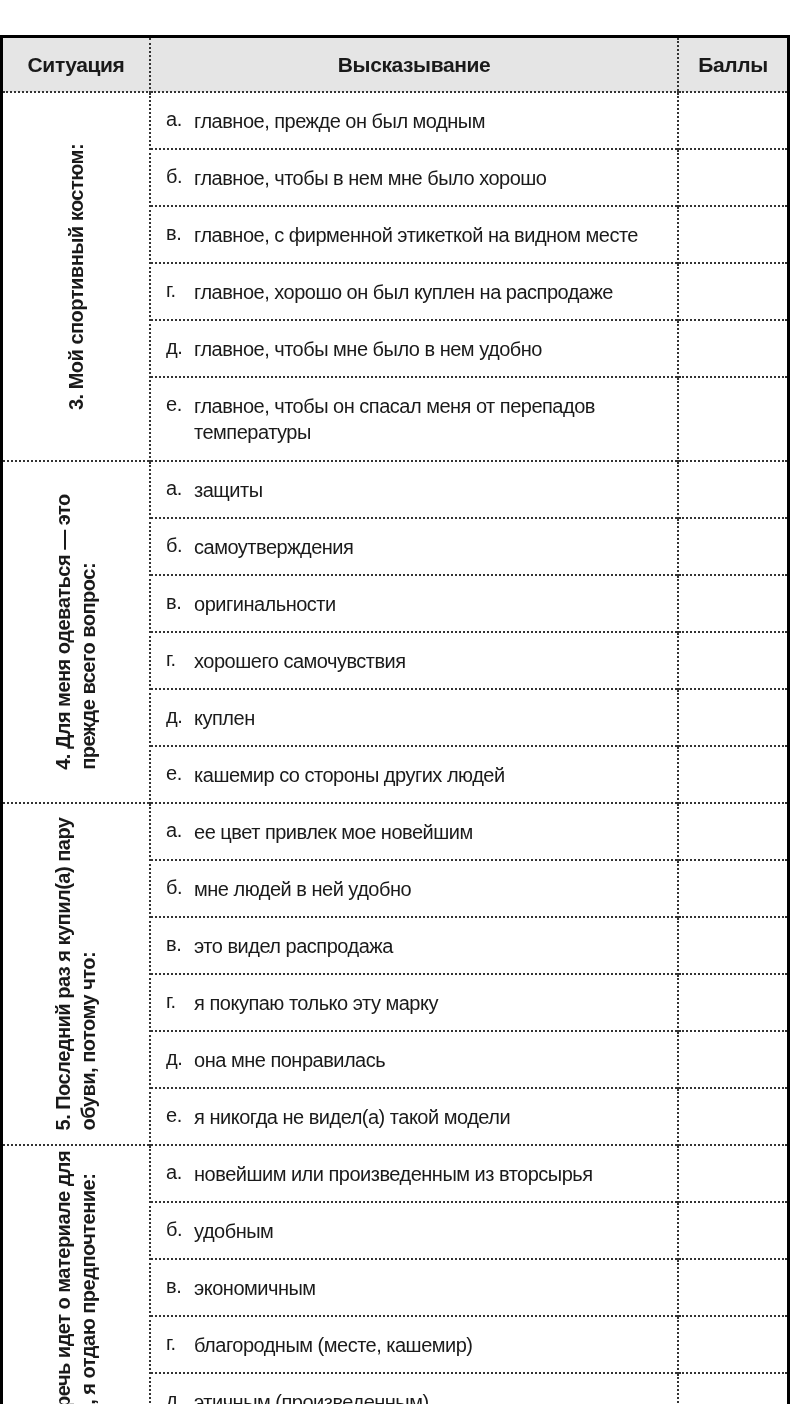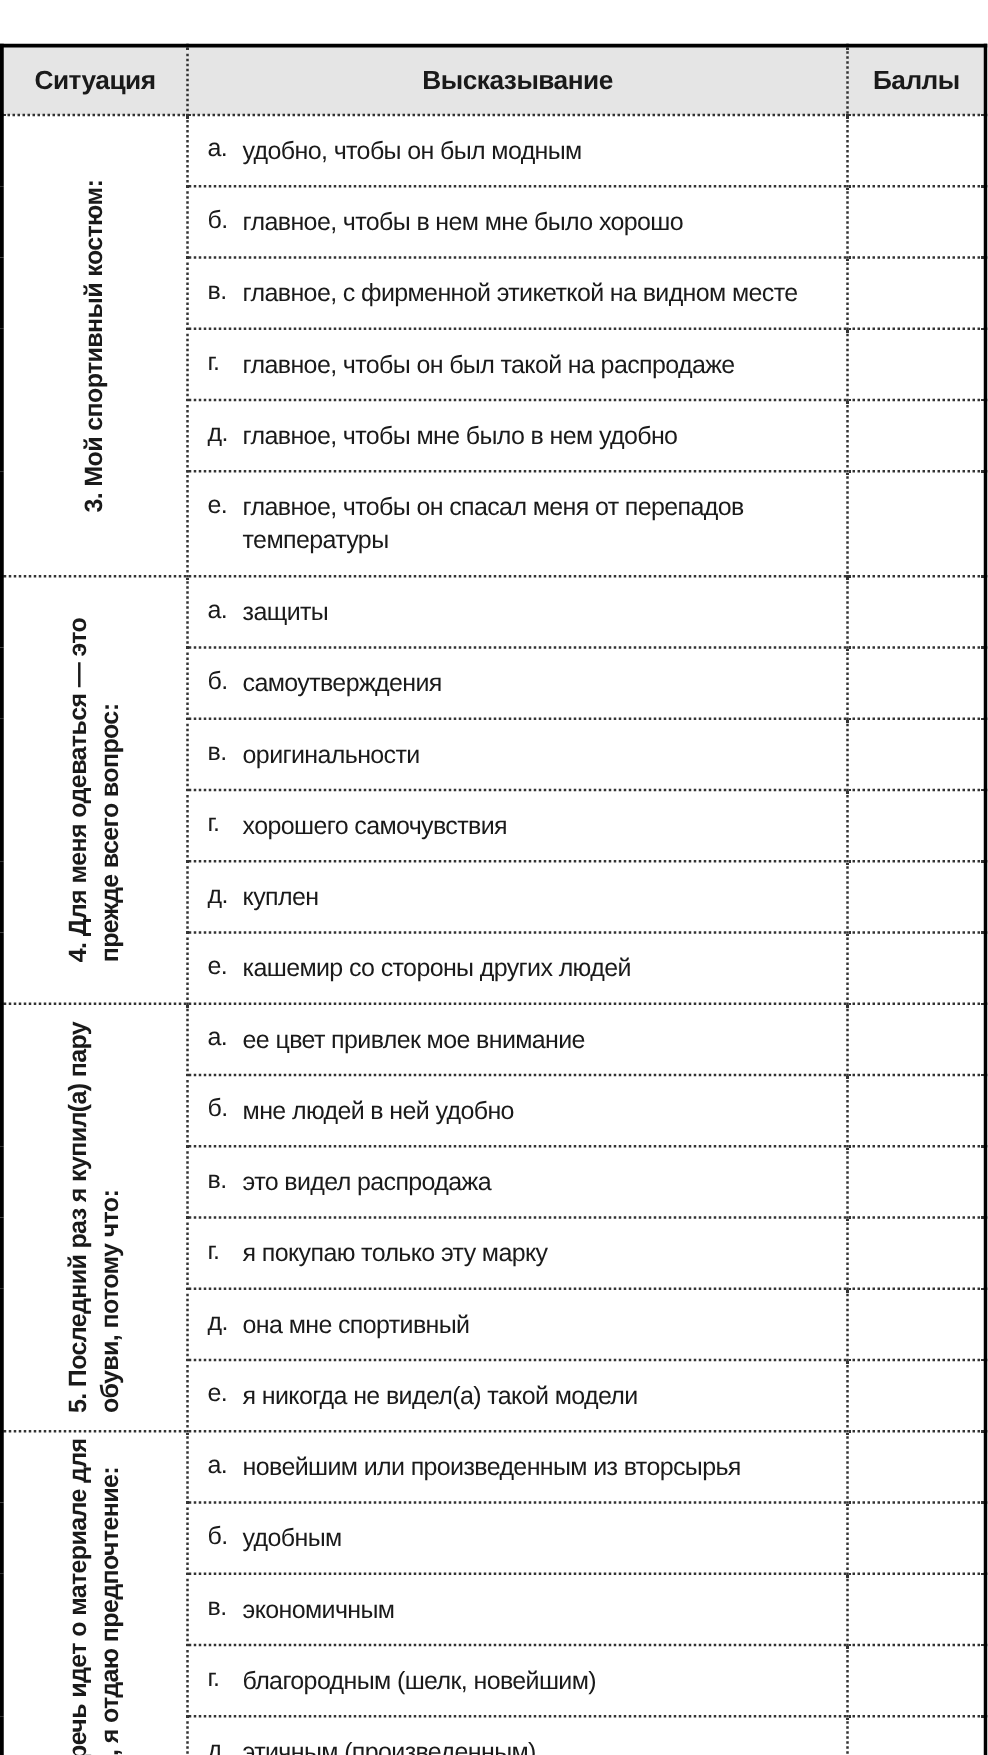--- a/index.html
+++ b/index.html
@@ -97,21 +97,21 @@
     <tbody>
         <tr class="row section-start">
           <td class="situation-cell" rowspan="6">
             <div class="rot">
               <div>3. Мой спортивный костюм:</div>
             </div>
           </td>
           <td class="statement-cell">
             <div class="stmt">
               <span class="letter">а.</span>
-              <span class="text">удобно, чтобы он был модным</span>
+              <span class="text">главное, прежде он был модным</span>
             </div>
           </td>
           <td class="points-cell"></td>
         </tr>
         <tr class="row">
           <td class="statement-cell">
             <div class="stmt">
               <span class="letter">б.</span>
               <span class="text">главное, чтобы в нем мне было хорошо</span>
             </div>
@@ -124,21 +124,21 @@
               <span class="letter">в.</span>
               <span class="text">главное, с фирменной этикеткой на видном месте</span>
             </div>
           </td>
           <td class="points-cell"></td>
         </tr>
         <tr class="row">
           <td class="statement-cell">
             <div class="stmt">
               <span class="letter">г.</span>
-              <span class="text">главное, чтобы он был такой на распродаже</span>
+              <span class="text">главное, хорошо он был куплен на распродаже</span>
             </div>
           </td>
           <td class="points-cell"></td>
         </tr>
         <tr class="row">
           <td class="statement-cell">
             <div class="stmt">
               <span class="letter">д.</span>
               <span class="text">главное, чтобы мне было в нем удобно</span>
             </div>
@@ -218,21 +218,21 @@
         <tr class="row section-start">
           <td class="situation-cell" rowspan="6">
             <div class="rot">
               <div>5. Последний раз я купил(а) пару</div>
               <div>обуви, потому что:</div>
             </div>
           </td>
           <td class="statement-cell">
             <div class="stmt">
               <span class="letter">а.</span>
-              <span class="text">ее цвет привлек мое внимание</span>
+              <span class="text">ее цвет привлек мое новейшим</span>
             </div>
           </td>
           <td class="points-cell"></td>
         </tr>
         <tr class="row">
           <td class="statement-cell">
             <div class="stmt">
               <span class="letter">б.</span>
               <span class="text">мне людей в ней удобно</span>
             </div>
@@ -254,21 +254,21 @@
               <span class="letter">г.</span>
               <span class="text">я покупаю только эту марку</span>
             </div>
           </td>
           <td class="points-cell"></td>
         </tr>
         <tr class="row">
           <td class="statement-cell">
             <div class="stmt">
               <span class="letter">д.</span>
-              <span class="text">она мне спортивный</span>
+              <span class="text">она мне понравилась</span>
             </div>
           </td>
           <td class="points-cell"></td>
         </tr>
         <tr class="row">
           <td class="statement-cell">
             <div class="stmt">
               <span class="letter">е.</span>
               <span class="text">я никогда не видел(а) такой модели</span>
             </div>
@@ -305,21 +305,21 @@
               <span class="letter">в.</span>
               <span class="text">экономичным</span>
             </div>
           </td>
           <td class="points-cell"></td>
         </tr>
         <tr class="row">
           <td class="statement-cell">
             <div class="stmt">
               <span class="letter">г.</span>
-              <span class="text">благородным (шелк, новейшим)</span>
+              <span class="text">благородным (месте, кашемир)</span>
             </div>
           </td>
           <td class="points-cell"></td>
         </tr>
         <tr class="row">
           <td class="statement-cell">
             <div class="stmt">
               <span class="letter">д.</span>
               <span class="text">этичным (произведенным)</span>
             </div>

